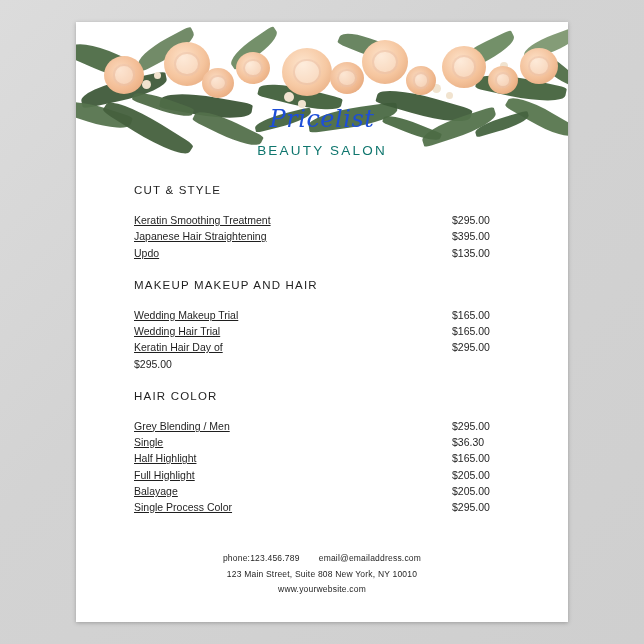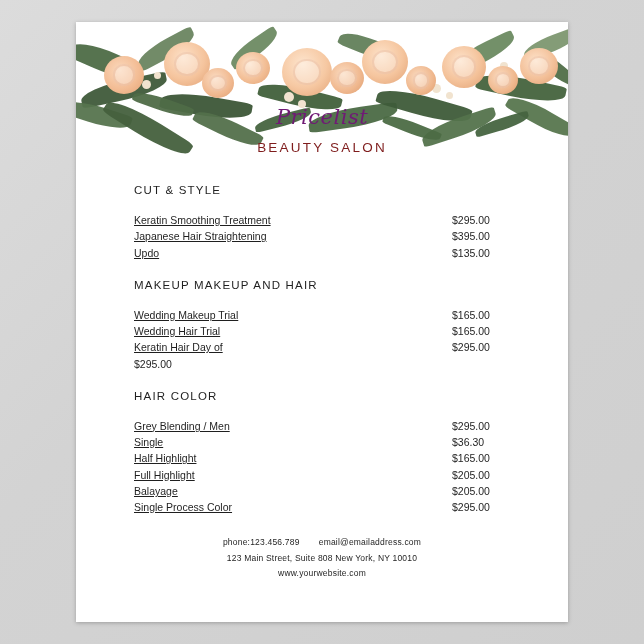--- a/index.html
+++ b/index.html
@@ -70,31 +70,31 @@
   .title-block {
     position: absolute;
     left: 0;
     top: 84px;
     width: 492px;
     text-align: center;
   }
   .title {
     font-family: "DejaVu Serif", serif;
     font-style: italic;
-    font-size: 21px;
+    font-size: 24px;
     letter-spacing: 0.5px;
-    color: #701a75;
+    color: #1d4ed8;
     line-height: 1.1;
   }
   .subtitle {
     margin-top: 11px;
     font-family: "Liberation Sans", sans-serif;
     font-size: 13.5px;
     letter-spacing: 2.2px;
-    color: #7f1d1d;
+    color: #0f766e;
   }
 
   
   .body {
     position: absolute;
     left: 58px;
     top: 162px;
     width: 380px;
   }
   .section {
@@ -125,21 +125,21 @@
     text-align: left;
   }
   .section-gap {
     height: 14px;
   }
 
   
   .footer {
     position: absolute;
     left: 0;
-    bottom: 40px;
+    bottom: 24px;
     width: 492px;
     text-align: center;
     font-size: 8.5px;
     color: #1f1f1f;
     line-height: 1.85;
     letter-spacing: 0.2px;
   }
   .footer .sp {
     display: inline-block;
     width: 14px;

